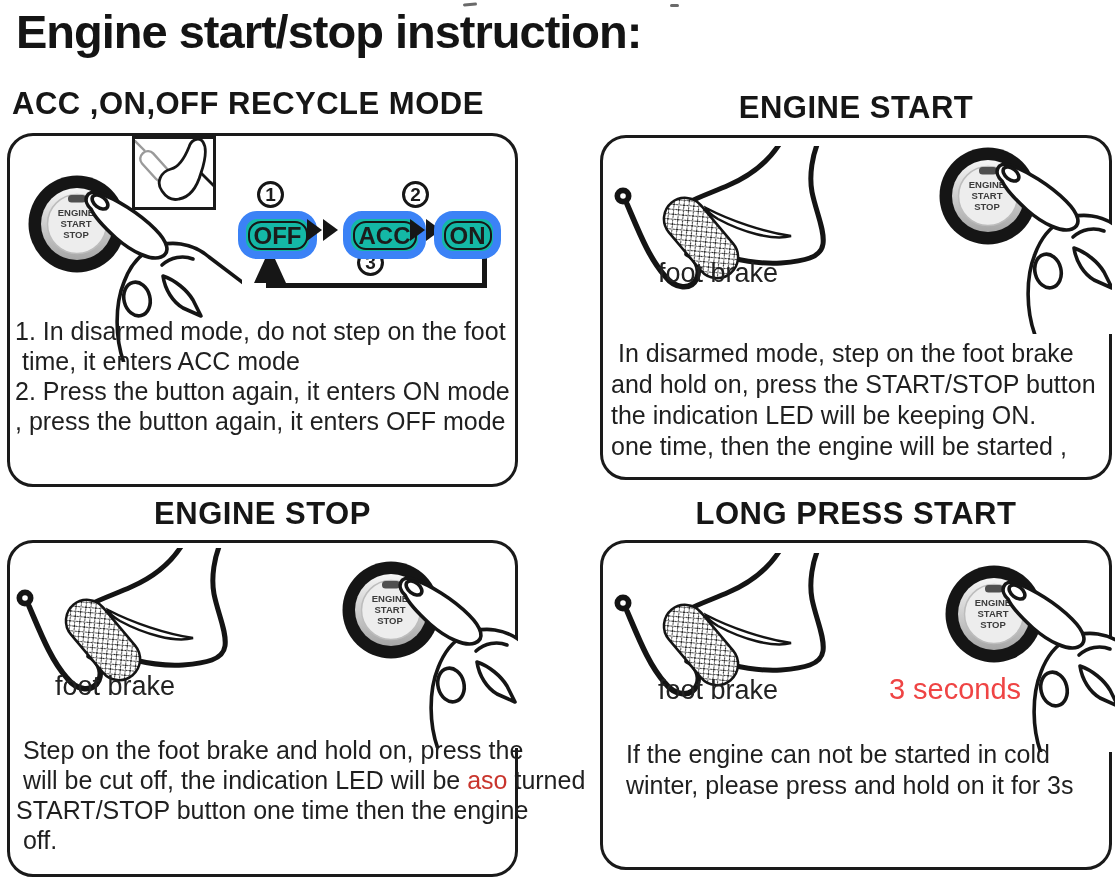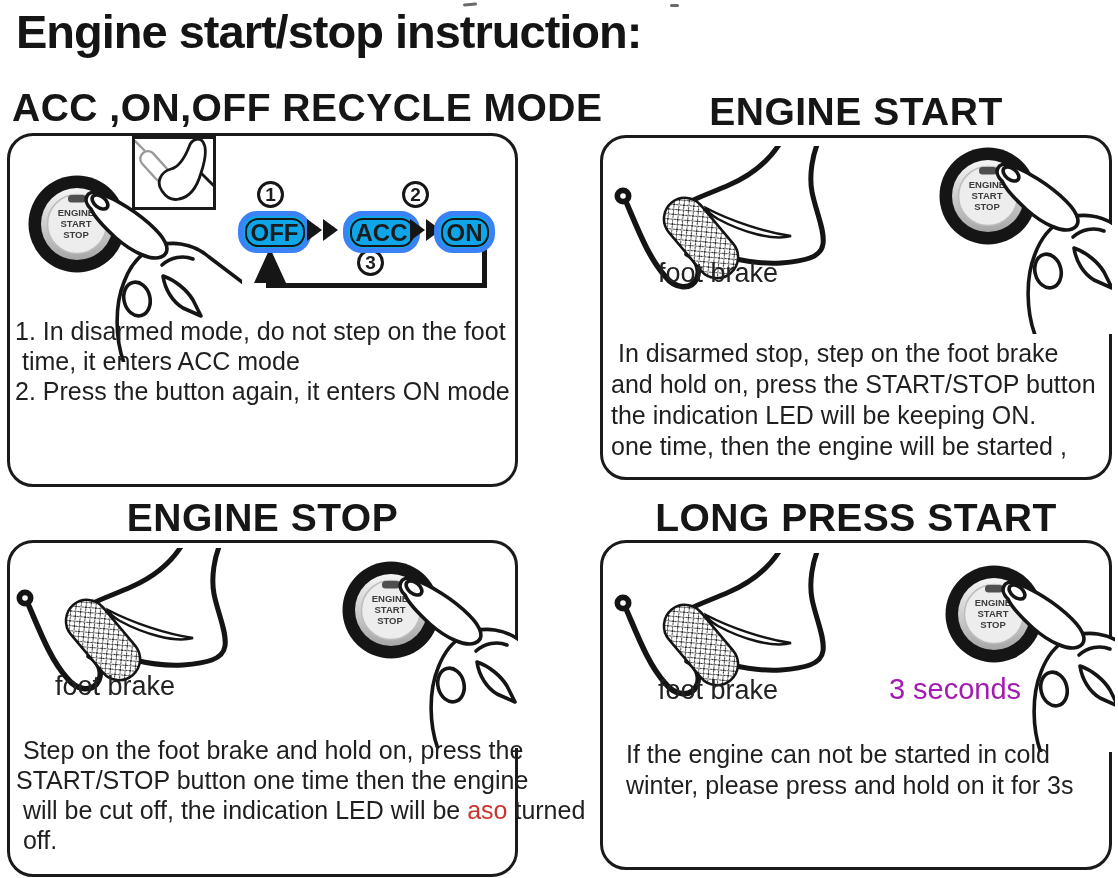--- a/index.html
+++ b/index.html
@@ -7,50 +7,50 @@
     width:1118px;height:878px;position:relative;background:#ffffff;
     font-family:"Liberation Sans","DejaVu Sans",sans-serif;color:#1c1c1c;
     overflow:hidden;
   }
   .abs{position:absolute;}
   .title{
     left:16px;top:4px;font-size:47px;font-weight:bold;letter-spacing:-1px;
     white-space:nowrap;color:#141414;
   }
   .sec-heading{
-    font-size:39px;font-weight:bold;white-space:nowrap;color:#161616;
+    font-size:31px;font-weight:bold;white-space:nowrap;color:#161616;
     letter-spacing:.5px;
   }
   .centered{text-align:center;}
   .panel{
     position:absolute;border:3px solid #1a1a1a;border-radius:26px;
     box-sizing:border-box;background:#fff;
   }
   .illus{position:absolute;}
   .btn-clip{position:absolute;overflow:hidden;}
   .cap{position:absolute;font-size:27px;color:#222;text-align:center;white-space:nowrap;}
-  .dur{position:absolute;font-size:29px;color:#a21caf;text-align:center;white-space:nowrap;}
+  .dur{position:absolute;font-size:29px;color:#ef4444;text-align:center;white-space:nowrap;}
   .body-block{position:absolute;}
   .line{white-space:pre;font-size:25px;line-height:30px;color:#1f1f1f;}
   .lh31 .line{line-height:31px;}
   .red{color:#c9352d;}
   
   .inset{
     position:absolute;left:122px;top:0;width:84px;height:74px;
     border:3px solid #1a1a1a;background:#fff;box-sizing:border-box;z-index:3;
   }
   
   .cnum{
     position:absolute;width:27px;height:27px;border:3px solid #161616;border-radius:50%;
     display:flex;align-items:center;justify-content:center;
     font-size:19px;font-weight:bold;box-sizing:border-box;background:#fff;z-index:2;
   }
   .pill{
-    position:absolute;border:5px solid #3b82f6;border-radius:19px;padding:1.5px;
-    background:#0ea5e9;z-index:2;
+    position:absolute;border:8px solid #3b82f6;border-radius:19px;padding:1.5px;
+    background:#14b8a6;z-index:2;
   }
   .pill-inner{
     border:2.5px solid #161616;border-radius:13px;padding:0 4px;
     font-size:24px;font-weight:bold;line-height:25px;white-space:nowrap;
   }
   .dbl-arrow{position:absolute;display:flex;gap:1px;z-index:2;}
   .tri{
     width:0;height:0;border-top:11px solid transparent;border-bottom:11px solid transparent;
     border-left:15px solid #161616;
   }
@@ -160,59 +160,60 @@
 
     <div class="ret-v"></div>
     <div class="ret-h"></div>
     <div class="ret-head"></div>
   </div>
 
   <div class="body-block" style="left:5px;top:180px;width:512px">
     <div class="line">1. In disarmed mode, do not step on the foot</div>
     <div class="line"> time, it enters ACC mode</div>
     <div class="line">2. Press the button again, it enters ON mode</div>
+    <div class="line">, press the button again, it enters OFF mode</div>
   </div>
 </section>
 
 <section class="panel" style="left:600px;top:135px;width:512px;height:345px">
   <div class="illus" style="left:8px;top:8px">
     <svg viewBox="0 0 280 190" width="280" height="190">
         <use href="#def-foot"></use>
       </svg>
   </div>
   <div class="cap" style="left:25px;top:120px;width:180px">foot brake</div>
   <div class="btn-clip" style="left:320px;top:-14px;width:189px;height:224px">
     <svg viewBox="0 0 230 210" width="230" height="210">
         <use href="#def-button"></use>
       </svg>
   </div>
   <div class="body-block lh31" style="left:8px;top:200px;width:500px">
-    <div class="line"> In disarmed stop, step on the foot brake</div>
+    <div class="line"> In disarmed mode, step on the foot brake</div>
     <div class="line">and hold on, press the START/STOP button</div>
     <div class="line">the indication LED will be keeping ON.</div>
     <div class="line">one time, then the engine will be started ,</div>
   </div>
 </section>
 
 <section class="panel" style="left:7px;top:540px;width:511px;height:337px">
   <div class="illus" style="left:3px;top:5px">
     <svg viewBox="0 0 280 190" width="280" height="190">
         <use href="#def-foot"></use>
       </svg>
   </div>
   <div class="cap" style="left:15px;top:128px;width:180px">foot brake</div>
   <div class="btn-clip" style="left:316px;top:-5px;width:192px;height:215px">
     <svg viewBox="0 0 230 210" width="230" height="210">
         <use href="#def-button"></use>
       </svg>
   </div>
   <div class="body-block" style="left:6px;top:192px;width:510px">
     <div class="line"> Step on the foot brake and hold on, press the</div>
+    <div class="line"><span> will be cut off, the indication LED will be </span><span class="red">aso</span><span> turned</span></div>
     <div class="line">START/STOP button one time then the engine</div>
-    <div class="line"><span> will be cut off, the indication LED will be </span><span class="red">aso</span><span> turned</span></div>
     <div class="line"> off.</div>
   </div>
 </section>
 
 <section class="panel" style="left:600px;top:540px;width:512px;height:330px">
   <div class="illus" style="left:8px;top:10px">
     <svg viewBox="0 0 280 190" width="280" height="190">
         <use href="#def-foot"></use>
       </svg>
   </div>

